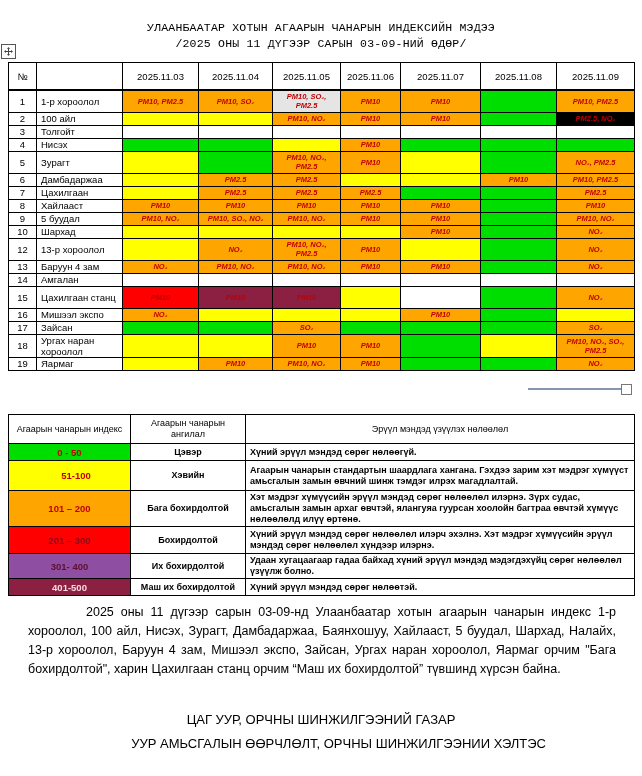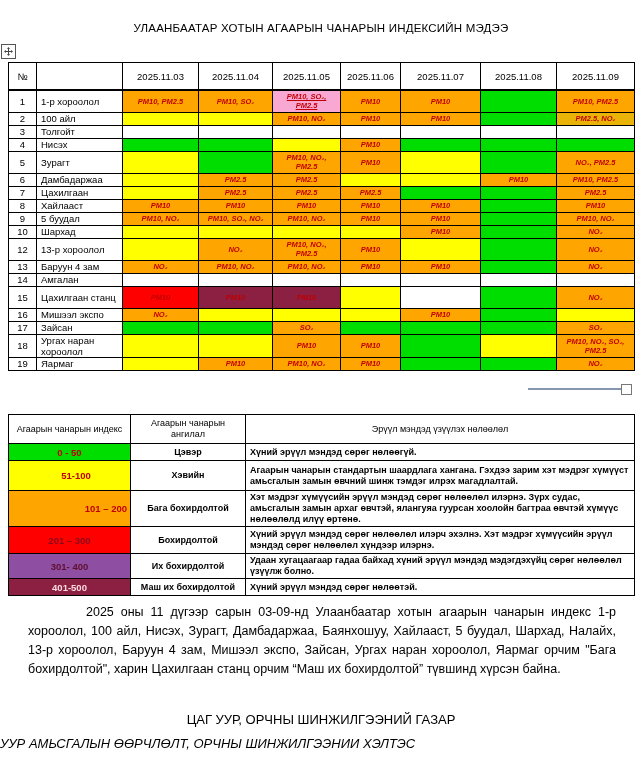--- a/index.html
+++ b/index.html
@@ -6,20 +6,21 @@
   body{
     width:642px;height:776px;position:relative;overflow:hidden;
     background:#ffffff;
     font-family:"Liberation Sans","DejaVu Sans",sans-serif;
     color:#000;
   }
   .title{
     position:absolute;top:20px;left:0;width:642px;
     text-align:center;font-size:11.5px;line-height:16px;
     letter-spacing:0.2px;
+    font-family:Liberation Mono, monospace;
   }
   .move-handle{
     position:absolute;left:1px;top:44px;width:13px;height:13px;
     border:1px solid #555;background:#fdfdfd;
     display:flex;align-items:center;justify-content:center;
   }
   
   table{border-collapse:collapse;table-layout:fixed;}
   .aqi-table{
     position:absolute;left:8px;top:62px;width:626px;
@@ -75,28 +76,29 @@
     position:absolute;left:28px;top:603px;width:588px;
     font-size:12.5px;line-height:19px;text-align:justify;
     text-indent:58px;
   }
   .footer1{
     position:absolute;left:0;top:712px;width:642px;
     text-align:center;font-size:13px;
   }
   .footer2{
     position:absolute;left:0;top:736px;width:546px;
-    text-align:left;font-size:13px;font-style:italic;
+    text-align:right;font-size:13px;
   }
 </style>
 </head>
 <body>
 
 <div class="title">
   <div>УЛААНБААТАР ХОТЫН АГААРЫН ЧАНАРЫН ИНДЕКСИЙН МЭДЭЭ</div>
+  <div>/2025 ОНЫ 11 ДҮГЭЭР САРЫН 03-09-НИЙ ӨДӨР/</div>
 </div>
 
 <div class="move-handle">
   <svg width="9" height="9" viewBox="0 0 9 9">
     <path d="M4.5 0 L6 2 H5 V4 H7 V3 L9 4.5 L7 6 V5 H5 V7 H6 L4.5 9 L3 7 H4 V5 H2 V6 L0 4.5 L2 3 V4 H4 V2 H3 Z" fill="#444"></path>
   </svg>
 </div>
 
 <table class="aqi-table">
   <colgroup>
@@ -123,37 +125,37 @@
       <th>2025.11.09</th>
     </tr>
   </thead>
   <tbody>
       <tr class="tall">
     <td class="num">1</td>
     <td class="name">1-р хороолол</td>
 
   <td class="val" style="background: rgb(255, 165, 0);">PM10, PM2.5</td>
         <td class="val" style="background: rgb(255, 165, 0);">PM10, SO₂</td>
-        <td class="val" style="background: #f9a8d4; text-decoration: underline;">PM10, SO₂, PM2.5</td>
+        <td class="val" style="background: #e5e5e5;">PM10, SO₂, PM2.5</td>
         <td class="val" style="background: rgb(255, 165, 0);">PM10</td>
         <td class="val" style="background: rgb(255, 165, 0);">PM10</td>
         <td class="val" style="background: rgb(0, 222, 0);"></td>
         <td class="val" style="background: rgb(255, 165, 0);">PM10, PM2.5</td>
       </tr>
       <tr>
     <td class="num">2</td>
     <td class="name">100 айл</td>
 
   <td class="val" style="background: rgb(255, 255, 0);"></td>
         <td class="val" style="background: rgb(255, 255, 0);"></td>
         <td class="val" style="background: rgb(255, 165, 0);">PM10, NO₂</td>
         <td class="val" style="background: rgb(255, 165, 0);">PM10</td>
         <td class="val" style="background: rgb(255, 165, 0);">PM10</td>
         <td class="val" style="background: rgb(0, 222, 0);"></td>
-        <td class="val" style="background: #eab308;">PM2.5, NO₂</td>
+        <td class="val" style="background: #000000;">PM2.5, NO₂</td>
       </tr>
       <tr>
     <td class="num">3</td>
     <td class="name">Толгойт</td>
 
   <td class="val" style="background: rgb(255, 255, 255);"></td>
         <td class="val" style="background: rgb(255, 255, 255);"></td>
         <td class="val" style="background: rgb(255, 255, 255);"></td>
         <td class="val" style="background: rgb(255, 255, 255);"></td>
         <td class="val" style="background: rgb(255, 255, 255);"></td>
@@ -361,21 +363,21 @@
     <td class="range" style="background: rgb(0, 222, 0); color: rgb(192, 0, 0);">0 - 50</td>
     <td class="cat">Цэвэр</td>
     <td class="desc">Хүний эрүүл мэндэд сөрөг нөлөөгүй.</td>
   </tr>
       <tr>
     <td class="range" style="background: rgb(255, 255, 0); color: rgb(192, 0, 0); padding-left: 16px;">51-100</td>
     <td class="cat">Хэвийн</td>
     <td class="desc">Агаарын чанарын стандартын шаардлага хангана. Гэхдээ зарим хэт мэдрэг хүмүүст  амьсгалын замын өвчний шинж тэмдэг илрэх магадлалтай.</td>
   </tr>
       <tr>
-    <td class="range" style="background: rgb(255, 165, 0); color: rgb(192, 0, 0); text-align: right;">101 – 200</td>
+    <td class="range" style="background: rgb(255, 165, 0); color: rgb(192, 0, 0);">101 – 200</td>
     <td class="cat">Бага бохирдолтой</td>
     <td class="desc">Хэт мэдрэг хүмүүсийн эрүүл мэндэд  сөрөг нөлөөлөл илэрнэ. Зүрх судас, амьсгалын замын архаг өвчтэй, ялангуяа гуурсан хоолойн багтраа өвчтэй хүмүүс нөлөөлөлд илүү өртөнө.</td>
   </tr>
       <tr>
     <td class="range" style="background: rgb(255, 0, 0); color: rgb(139, 10, 30);">201 – 300</td>
     <td class="cat">Бохирдолтой</td>
     <td class="desc">Хүний эрүүл мэндэд сөрөг нөлөөлөл илэрч эхэлнэ. Хэт мэдрэг хүмүүсийн эрүүл мэндэд сөрөг нөлөөлөл хүндээр илэрнэ.</td>
   </tr>
       <tr>
     <td class="range" style="background: rgb(142, 79, 163); color: rgb(94, 15, 46);">301- 400</td>

